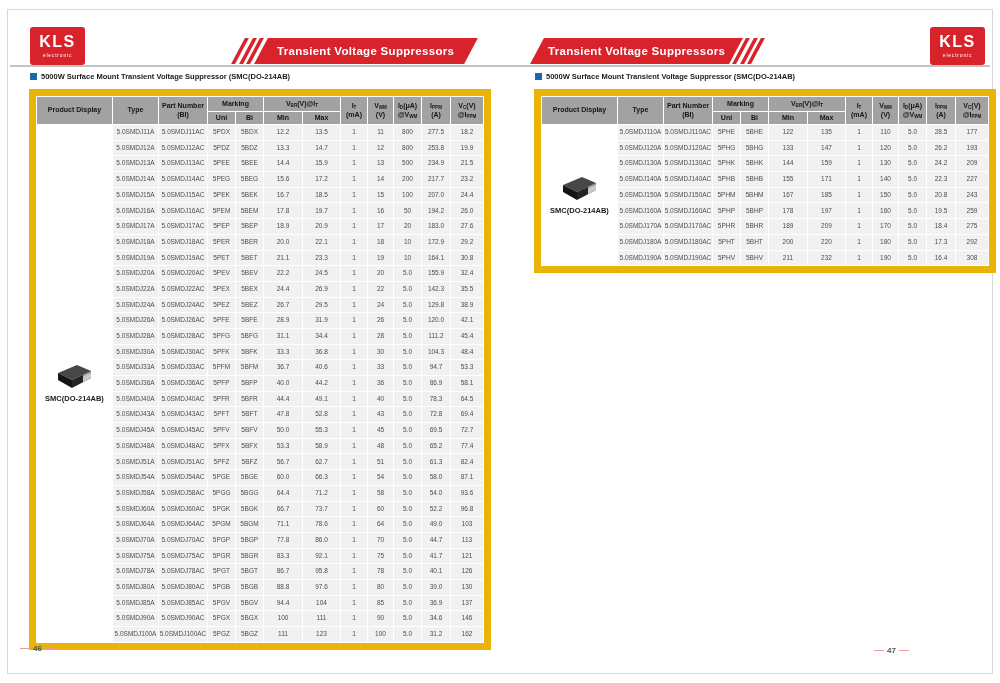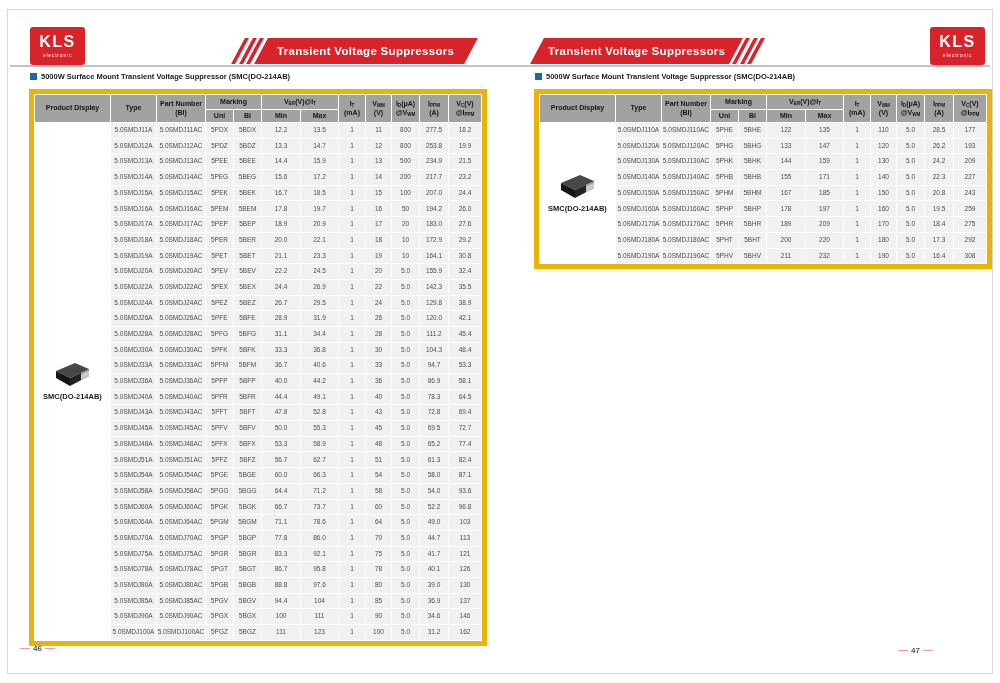--- a/index.html
+++ b/index.html
@@ -38,21 +38,21 @@
 
   
   .section-title { position:absolute; top:72px; display:flex; align-items:center;
                    gap:4px; font-size:7.5px; font-weight:bold; color:#1a1a1a; }
   .st-left  { left:30px; }
   .st-right { left:535px; }
   .bullet { width:7px; height:7px; background:#1668b0; display:inline-block; }
 
   
   table.tvs { position:absolute; border-collapse:separate; border-spacing:1px;
-              table-layout:fixed; background:#ffffff; border:5px solid #eab308; }
+              table-layout:fixed; background:#ffffff; border:7px solid #eab308; }
   .tvs-left  { left:29px;  top:89px; width:436px; }
   .tvs-right { left:534px; top:89px; width:436px; }
   .tvs th { background:#a2a2a2; color:#151515; font-size:7px; font-weight:bold;
             padding:0; line-height:1.2; text-align:center; }
   .tvs thead tr:first-child th { height:14px; }
   .tvs thead tr:last-child  th { height:12px; }
   .tvs td { background:#f1f1f1; color:#4d4d4d; font-size:6.5px; text-align:center;
             padding:0; height:14.7px; line-height:1; white-space:nowrap;
             overflow:hidden; }
   .tvs td.product-cell { background:#ffffff; vertical-align:middle;
@@ -60,21 +60,21 @@
   .pkg-wrap { display:flex; flex-direction:column; align-items:center; }
   .pkg-label { font-size:7.5px; font-weight:bold; color:#1a1a1a; margin-top:5px;
                white-space:nowrap; }
   sub { font-size:0.65em; vertical-align:-0.25em; }
 
   
   .footer { position:absolute; display:flex; align-items:center; gap:3px;
             font-size:8px; font-weight:bold; color:#555; }
   .footer .dash { width:10px; height:1.5px; background:#f09b9b; display:inline-block; }
   .footer-left  { left:20px;  top:644px; }
-  .footer-right { left:898px; top:646px;align-items:center; }
+  .footer-right { left:874px; top:646px;align-items:center; }
 </style>
 </head>
 <body>
 
 <div class="frame"></div>
 <div class="hrule"></div>
 
 <div class="logo logo-left">
   <div class="kls">KLS</div>
   <div class="sub">electronic</div>

